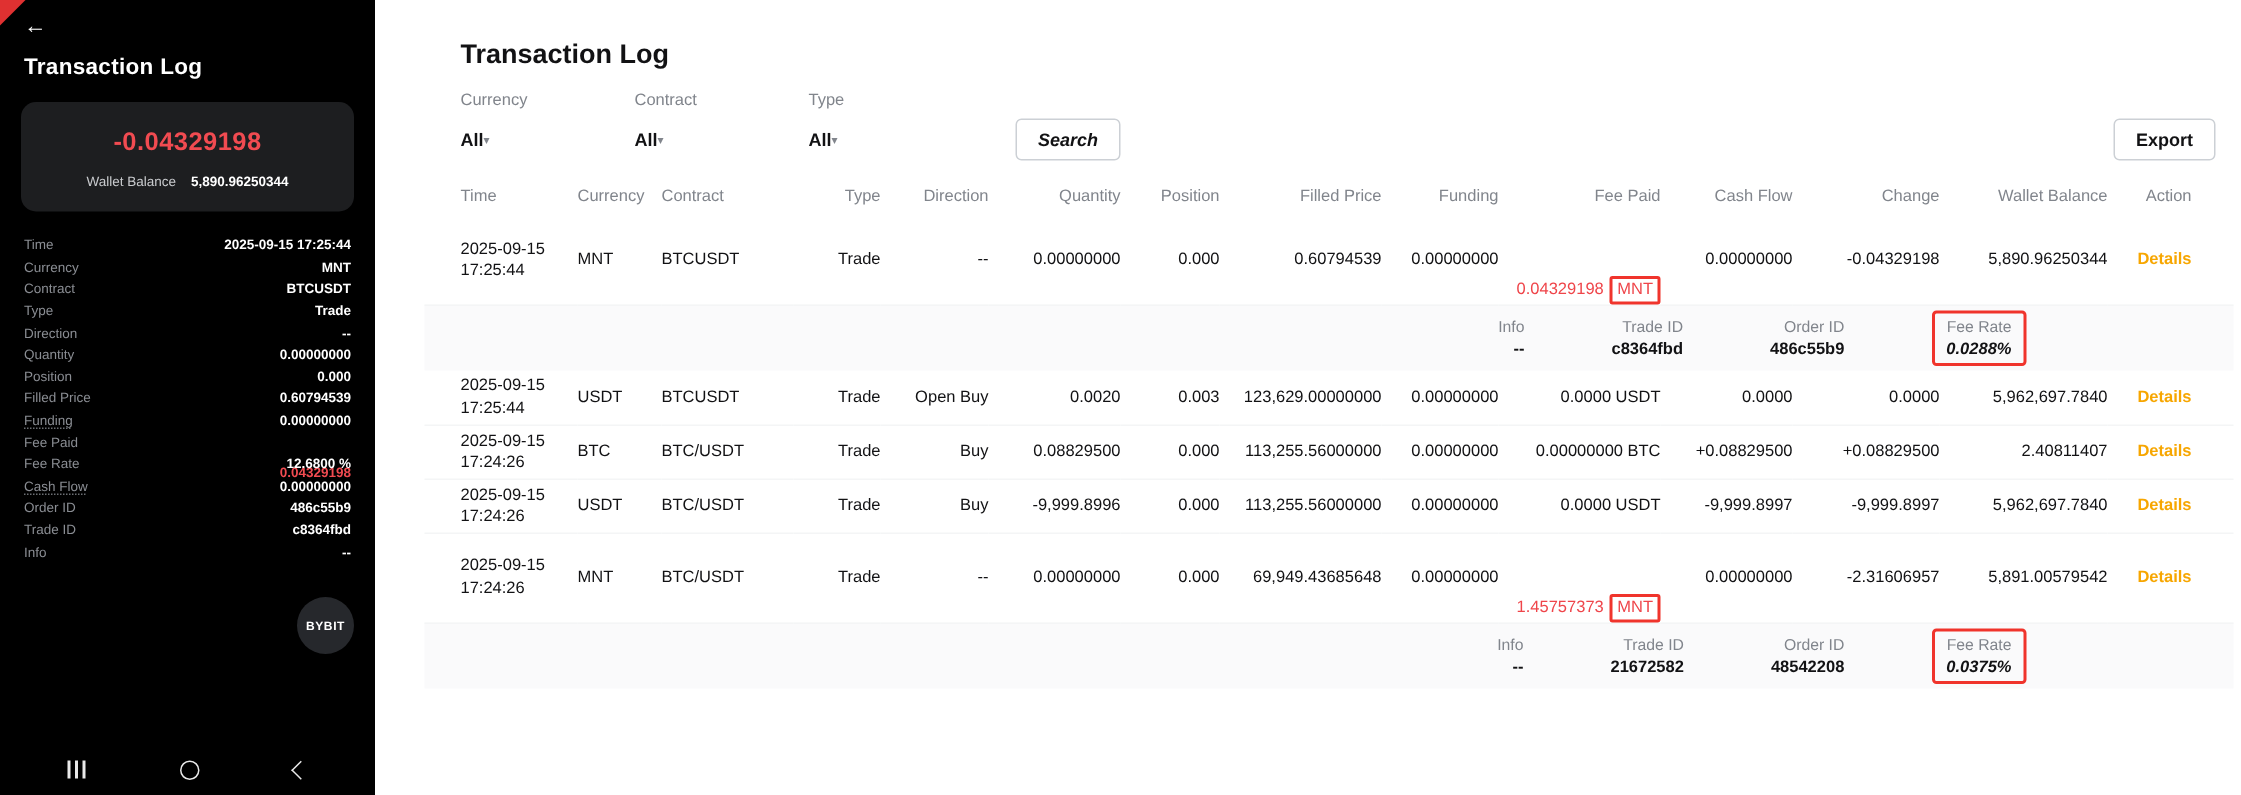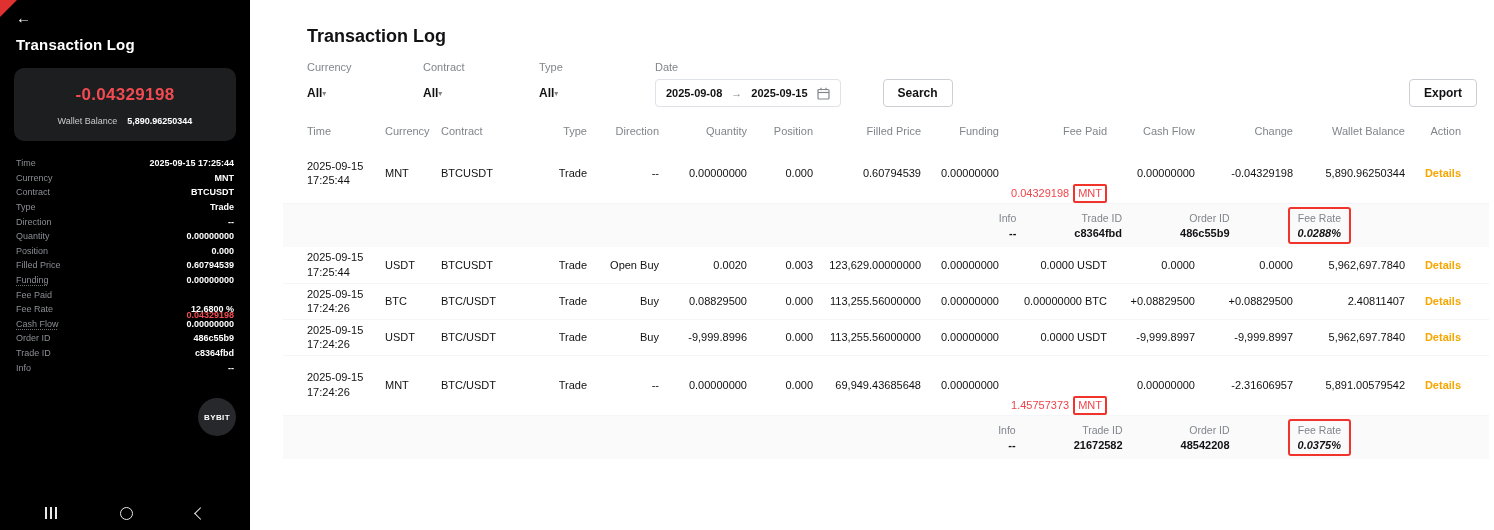--- a/index.html
+++ b/index.html
@@ -47,21 +47,21 @@
   .fgroup { margin-right:20px; }
   .flabel { font-size:11px; color:#81858c; margin-bottom:6px; }
   .select { width:96px; height:28px; display:flex; align-items:center; 
     cursor:pointer; font-size:12px; font-weight:700; color:#121214; padding-right:6px; }
   .caret { font-size:8px; color:#81858c; }
   .datebox { height:28px; border:1px solid #dfe2e6; border-radius:4px; display:flex; align-items:center;
     gap:9px; padding:0 10px; font-size:11px; font-weight:600; color:#121214; cursor:pointer; }
   .datebox .arrow { color:#81858c; font-weight:400; }
   .btn { height:28px; border:1px solid #ccd0d5; border-radius:4px; background:#fff; font-family:inherit;
     font-size:12px; font-weight:700; color:#121214; padding:0 14px; cursor:pointer; }
-  .btn.search { margin-left:22px; }
+  .btn.search { margin-left:22px;font-style:italic; }
   .spacer { flex:1; }
 
   table { width:100%; border-collapse:collapse; table-layout:fixed; font-size:11px; margin-top:10px; }
   thead th { color:#81858c; font-weight:400; text-align:right; padding:8px 0 7px; }
   th.al, td.al { text-align:left; }
   td { text-align:right; }
   tbody tr.data-row td { height:36px; vertical-align:middle; font-weight:500; color:#121214;
     border-bottom:1px solid #f4f5f6; line-height:1.35; }
   tbody tr.data-row td:first-child, thead th:first-child { padding-left:24px; }
   tbody tr.data-row td:last-child, thead th:last-child { padding-right:28px; }
@@ -189,34 +189,20 @@
           <div class="select">
             <span>All</span>
             <span class="caret">▾</span>
           </div>
         </div>
         <div class="fgroup">
           <div class="flabel">Type</div>
           <div class="select">
             <span>All</span>
             <span class="caret">▾</span>
-          </div>
-        </div>
-        <div class="fgroup">
-          <div class="flabel">Date</div>
-          <div class="datebox">
-            <span>2025-09-08</span>
-            <span class="arrow">→</span>
-            <span>2025-09-15</span>
-            <svg class="cal-icon" width="13" height="13" viewBox="0 0 13 13">
-              <rect x="1" y="2.5" width="11" height="9.5" rx="1" fill="none" stroke="#81858c" stroke-width="1.2"></rect>
-              <line x1="1" y1="5.5" x2="12" y2="5.5" stroke="#81858c" stroke-width="1.2"></line>
-              <line x1="4" y1="0.8" x2="4" y2="3.2" stroke="#81858c" stroke-width="1.2"></line>
-              <line x1="9" y1="0.8" x2="9" y2="3.2" stroke="#81858c" stroke-width="1.2"></line>
-            </svg>
           </div>
         </div>
         <button class="btn search">Search</button>
         <div class="spacer"></div>
         <button class="btn">Export</button>
       </div>
 
       <table>
         <colgroup>
           <col style="width:102px">

